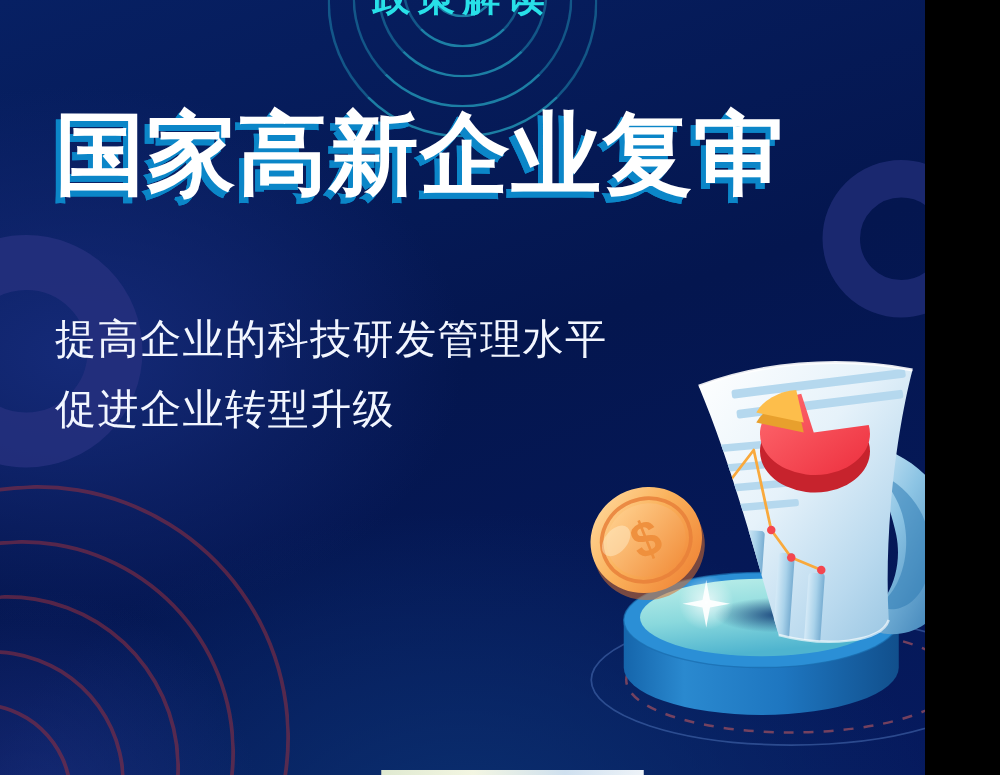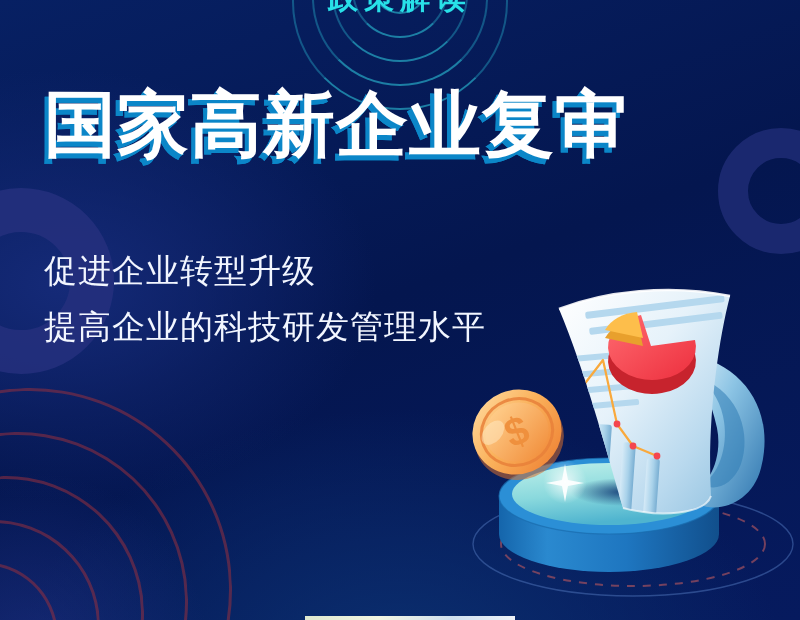--- a/index.html
+++ b/index.html
@@ -4,21 +4,21 @@
 <style>
   html, body {
     margin: 0;
     padding: 0;
     background: #000;
   }
   * { box-sizing: border-box; }
 
   .poster {
     position: relative;
-    width: 800px;
+    width: 740px;
     height: 620px;
     overflow: hidden;
     background: #4d7c0f;
     font-family: "Liberation Sans", "DejaVu Sans", sans-serif;
   }
 
   
   .bg-base {
     position: absolute;
     inset: 0;
@@ -186,22 +186,22 @@
 
   <div class="arc-bl b1"></div>
   <div class="arc-bl b2"></div>
   <div class="arc-bl b3"></div>
   <div class="arc-bl b4"></div>
   <div class="arc-bl b5"></div>
 
   <div class="headline">国家高新企业复审</div>
 
   <div class="body-lines">
+    <div class="body-line">提高企业的科技研发管理水平</div>
     <div class="body-line">促进企业转型升级</div>
-    <div class="body-line">提高企业的科技研发管理水平</div>
   </div>
 
   <div class="illus">
     <svg viewBox="0 0 345 424" xmlns="http://www.w3.org/2000/svg">
       <defs>
         <linearGradient id="gPaper" x1="0" y1="0" x2="1" y2="1">
           <stop offset="0%" stop-color="#ffffff"></stop>
           <stop offset="42%" stop-color="#e6f2fa"></stop>
           <stop offset="75%" stop-color="#b9d9ee"></stop>
           <stop offset="100%" stop-color="#93c2e0"></stop>

